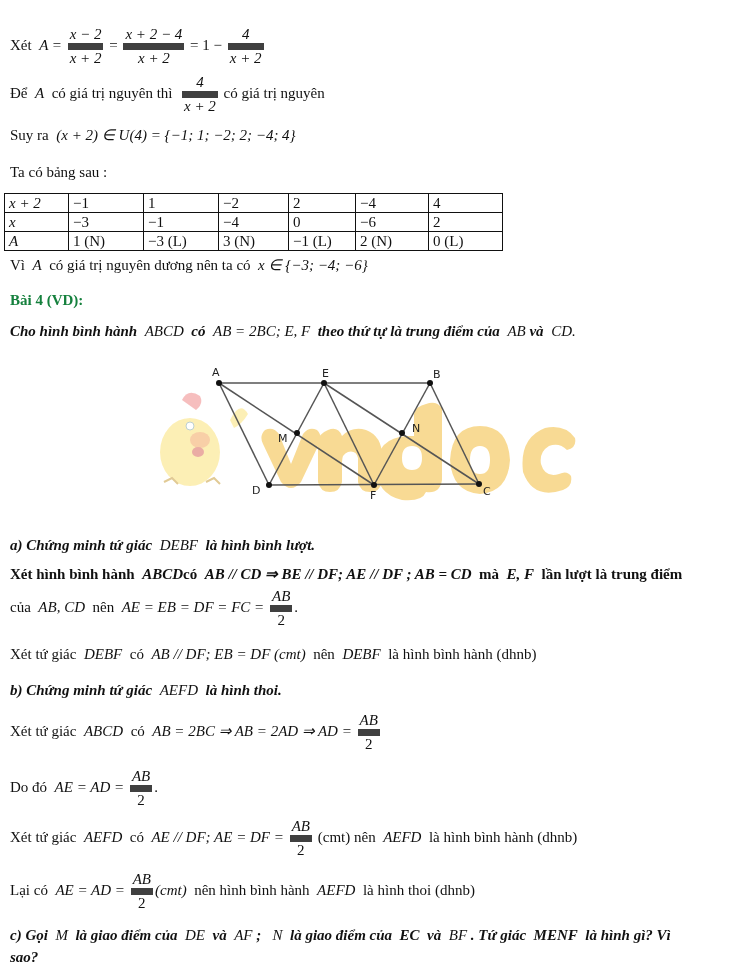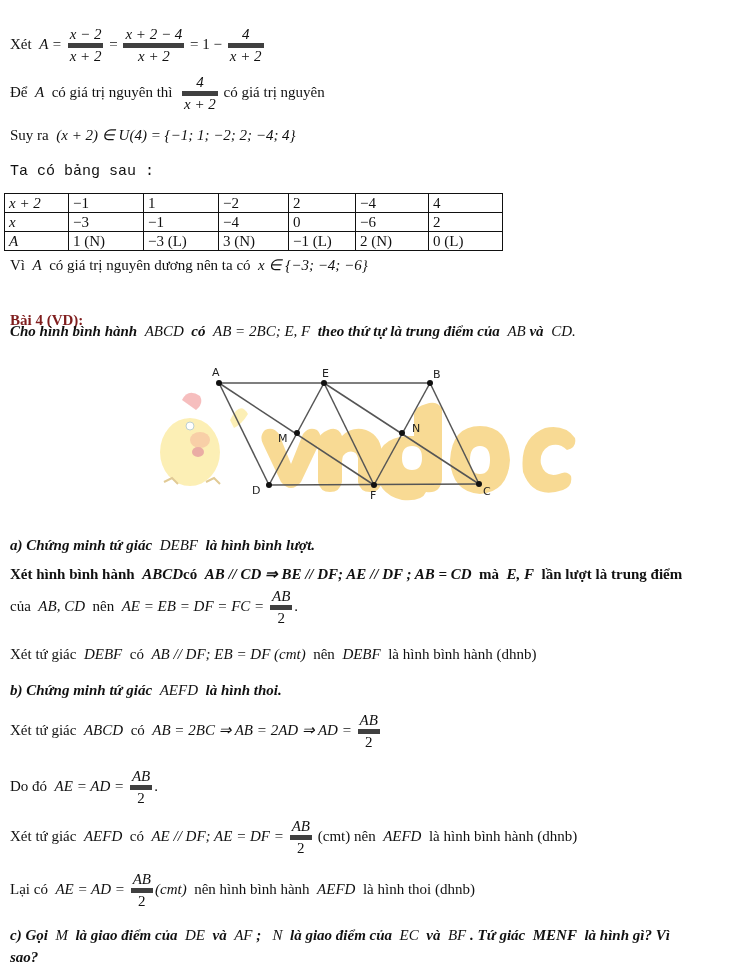--- a/index.html
+++ b/index.html
@@ -1,24 +1,24 @@
 <!DOCTYPE html>
 <html><head>
 <meta charset="utf-8">
 <style>
   html, body { margin: 0; padding: 0; background: #ffffff; }
   body { width: 732px; height: 978px; position: relative; overflow: hidden;
          font-family: "Liberation Serif", serif; color: #111; font-size: 15px; }
   .line { position: absolute; left: 10px; white-space: nowrap; line-height: 18px; }
   .m { font-style: italic; }
   .frac { display: inline-block; vertical-align: middle; text-align: center; margin: 0 2px; }
-  .frac .num { display: block; padding: 0 2px; border-bottom: 5px solid #404040; line-height: 17px; }
+  .frac .num { display: block; padding: 0 2px; border-bottom: 7px solid #404040; line-height: 17px; }
   .frac .den { display: block; padding: 0 2px; line-height: 17px; }
   .frac.up .num, .frac.up .den { font-style: italic; }
-  .bold-red { color: #7f1d1d; font-weight: bold; margin-top: 20px; }
+  .bold-red { color: #15803d; font-weight: bold; }
   .bi { font-weight: bold; font-style: italic; }
   table.vals { position: absolute; left: 4px; top: 193px; border-collapse: collapse; font-size: 15px; }
   table.vals td { border: 1px solid #111; height: 18px; padding: 0 0 0 4px; line-height: 18px; }
   .diagram { position: absolute; left: 150px; top: 360px; width: 430px; height: 150px; }
 </style>
 </head>
 <body>
 
 <div class="line" style="top:26px;">
   <span>Xét</span>&nbsp;
@@ -36,21 +36,21 @@
   <span>có giá trị nguyên thì</span>&nbsp;
   <span class="frac up"><span class="num">4</span><span class="den">x + 2</span></span>
   <span>có giá trị nguyên</span>
 </div>
 
 <div class="line" style="top:126px;">
   <span>Suy ra</span>&nbsp;
   <span class="m">(x + 2) ∈ U(4) = {−1; 1; −2; 2; −4; 4}</span>
 </div>
 
-<div class="line" style="top:163px;font-family:Liberation Mono, monospace;">Ta có bảng sau :</div>
+<div class="line" style="top:163px;">Ta có bảng sau :</div>
 
 <table class="vals">
   <colgroup>
     <col style="width:64px">
       <col style="width:75px">
       <col style="width:75px">
       <col style="width:70px">
     <col style="width:67px">
       <col style="width:73px">
       <col style="width:74px">
@@ -232,20 +232,20 @@
 <div class="line bi" style="top:926px;">
   <span>c) Gọi</span>&nbsp;
   <span class="m" style="font-weight:normal">M</span>&nbsp;
   <span>là giao điểm của</span>&nbsp;
   <span class="m" style="font-weight:normal">DE</span>&nbsp;
   <span>và</span>&nbsp;
   <span class="m" style="font-weight:normal">AF</span>
   <span>;</span>&nbsp;&nbsp;
   <span class="m" style="font-weight:normal">N</span>&nbsp;
   <span>là giao điểm của</span>&nbsp;
-  <span class="m" style="font-weight:normal">EC</span>&nbsp;
+  <span class="m" style="font-weight:bold">EC</span>&nbsp;
   <span>và</span>&nbsp;
   <span class="m" style="font-weight:normal">BF</span>
   <span>. Tứ giác</span>&nbsp;
   <span class="m" style="font-weight:bold">MENF</span>&nbsp;
   <span>là hình gì? Vì</span>
 </div>
 <div class="line bi" style="top:948px;">sao?</div>
 
 </body></html>

